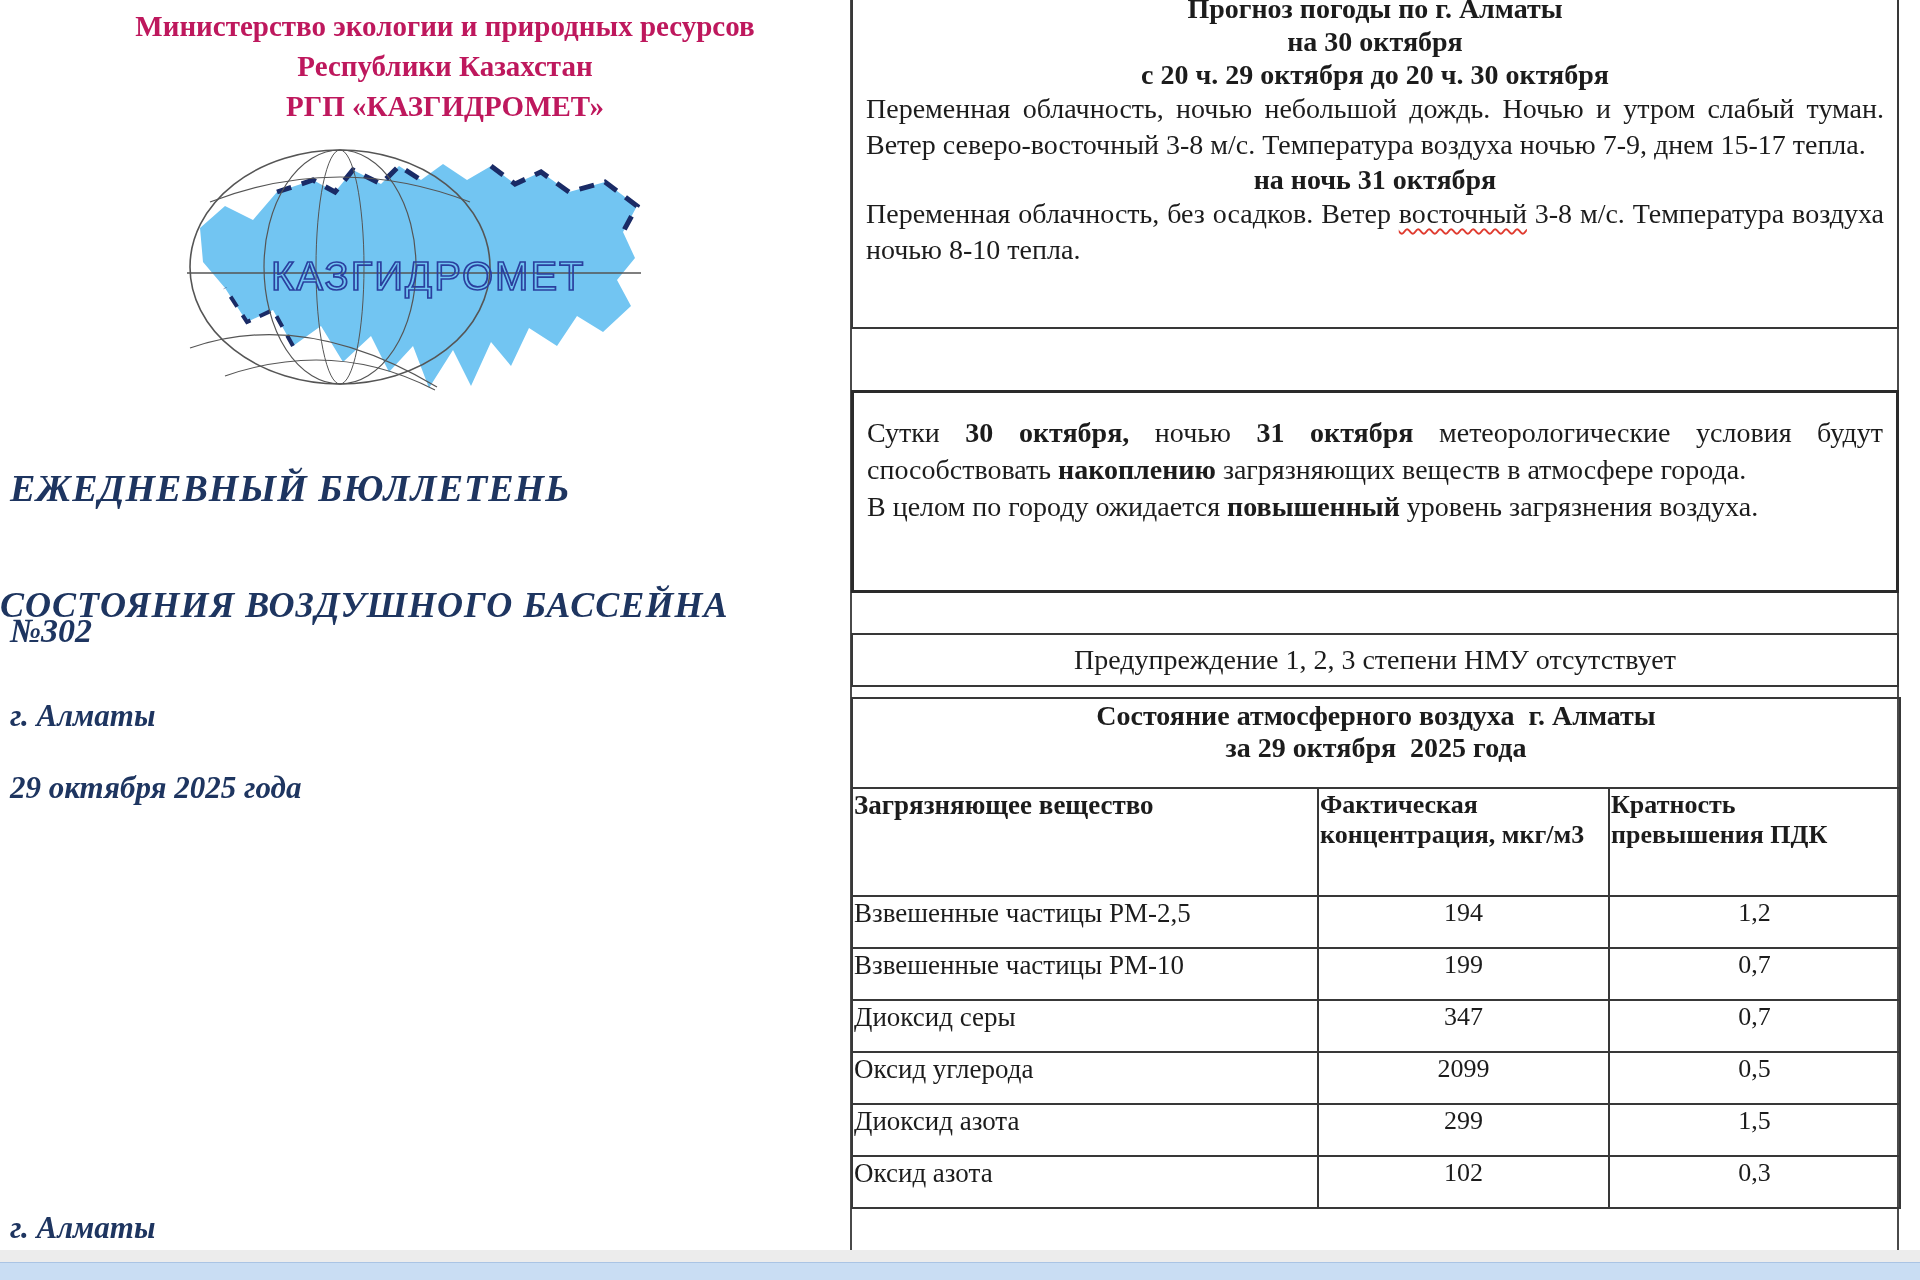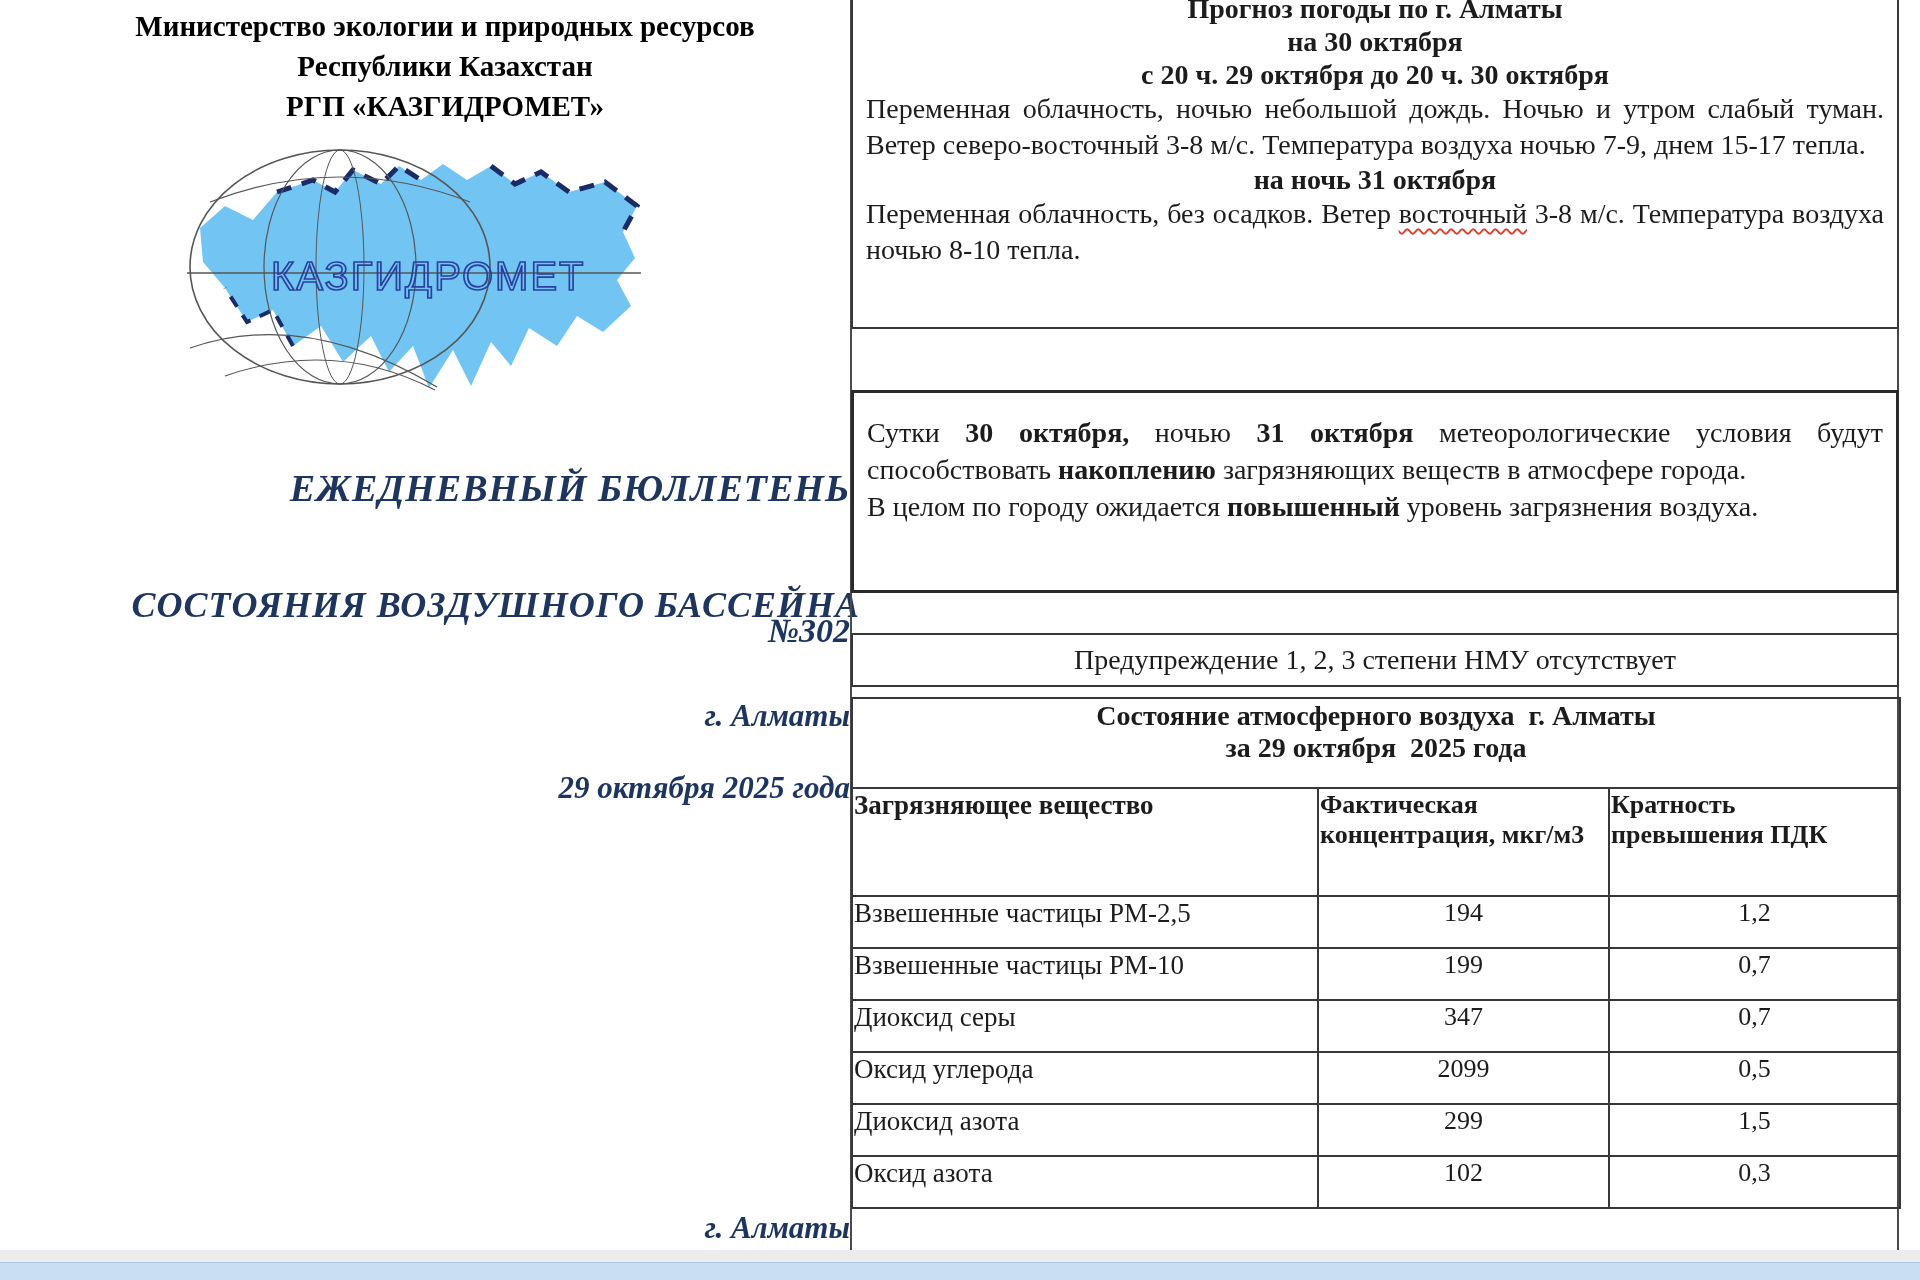--- a/index.html
+++ b/index.html
@@ -7,24 +7,24 @@
     width:1920px;height:1280px;position:relative;overflow:hidden;
     background:#ffffff;
     font-family:"Liberation Serif", serif;
     color:#1c1c1c;
   }
   .abs{position:absolute;}
 
   
   .ministry{
     left:30px;top:6px;width:830px;text-align:center;
-    color:#000000;font-weight:bold;font-size:29px;line-height:40px;
+    color:#be185d;font-weight:bold;font-size:29px;line-height:40px;
   }
   .logo-wrap{left:185px;top:140px;width:460px;height:255px;}
-  .navy{color:#1e3560;font-weight:bold;font-style:italic;text-align:right;}
+  .navy{color:#1e3560;font-weight:bold;font-style:italic;text-align:left;}
   .t-main   {left:10px;top:466px;width:840px;font-size:38px;letter-spacing:1px;}
   .t-sub    {left:0px;top:584px;width:860px;font-size:36px;letter-spacing:1px;}
   .t-num    {left:10px;top:612px;width:840px;font-size:34px;}
   .t-city   {left:10px;top:698px;width:840px;font-size:31px;}
   .t-date   {left:10px;top:770px;width:840px;font-size:31px;}
   .t-footer {left:10px;top:1210px;width:840px;font-size:31px;}
 
   
   .vline{top:0;width:2px;height:1252px;background:#4a4a4a;}
   .vline-l{left:850px;}

